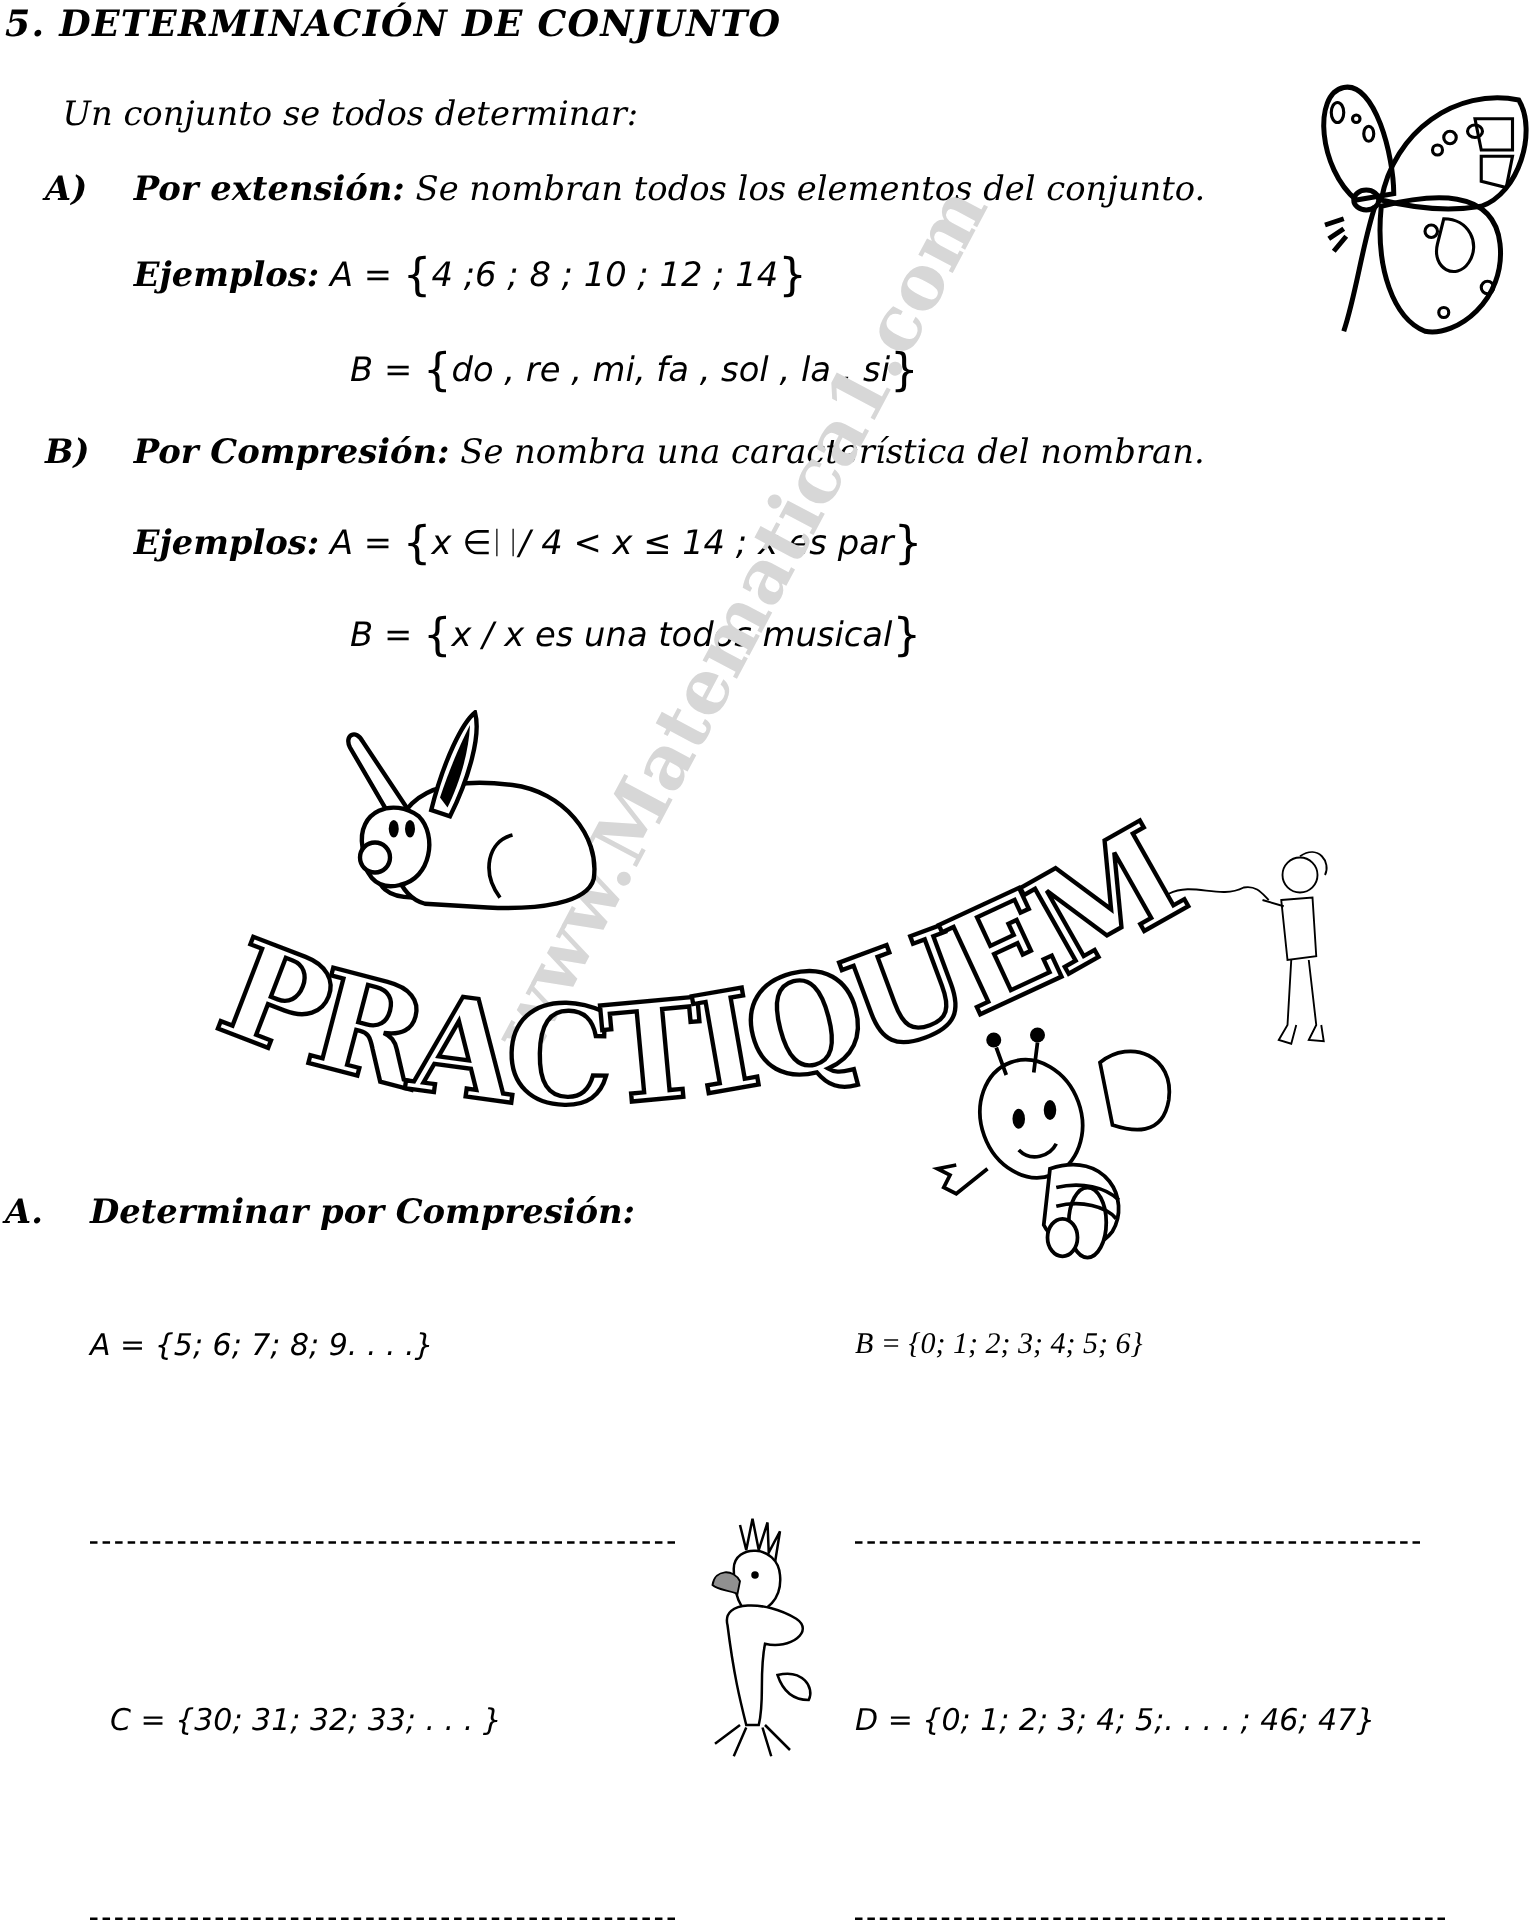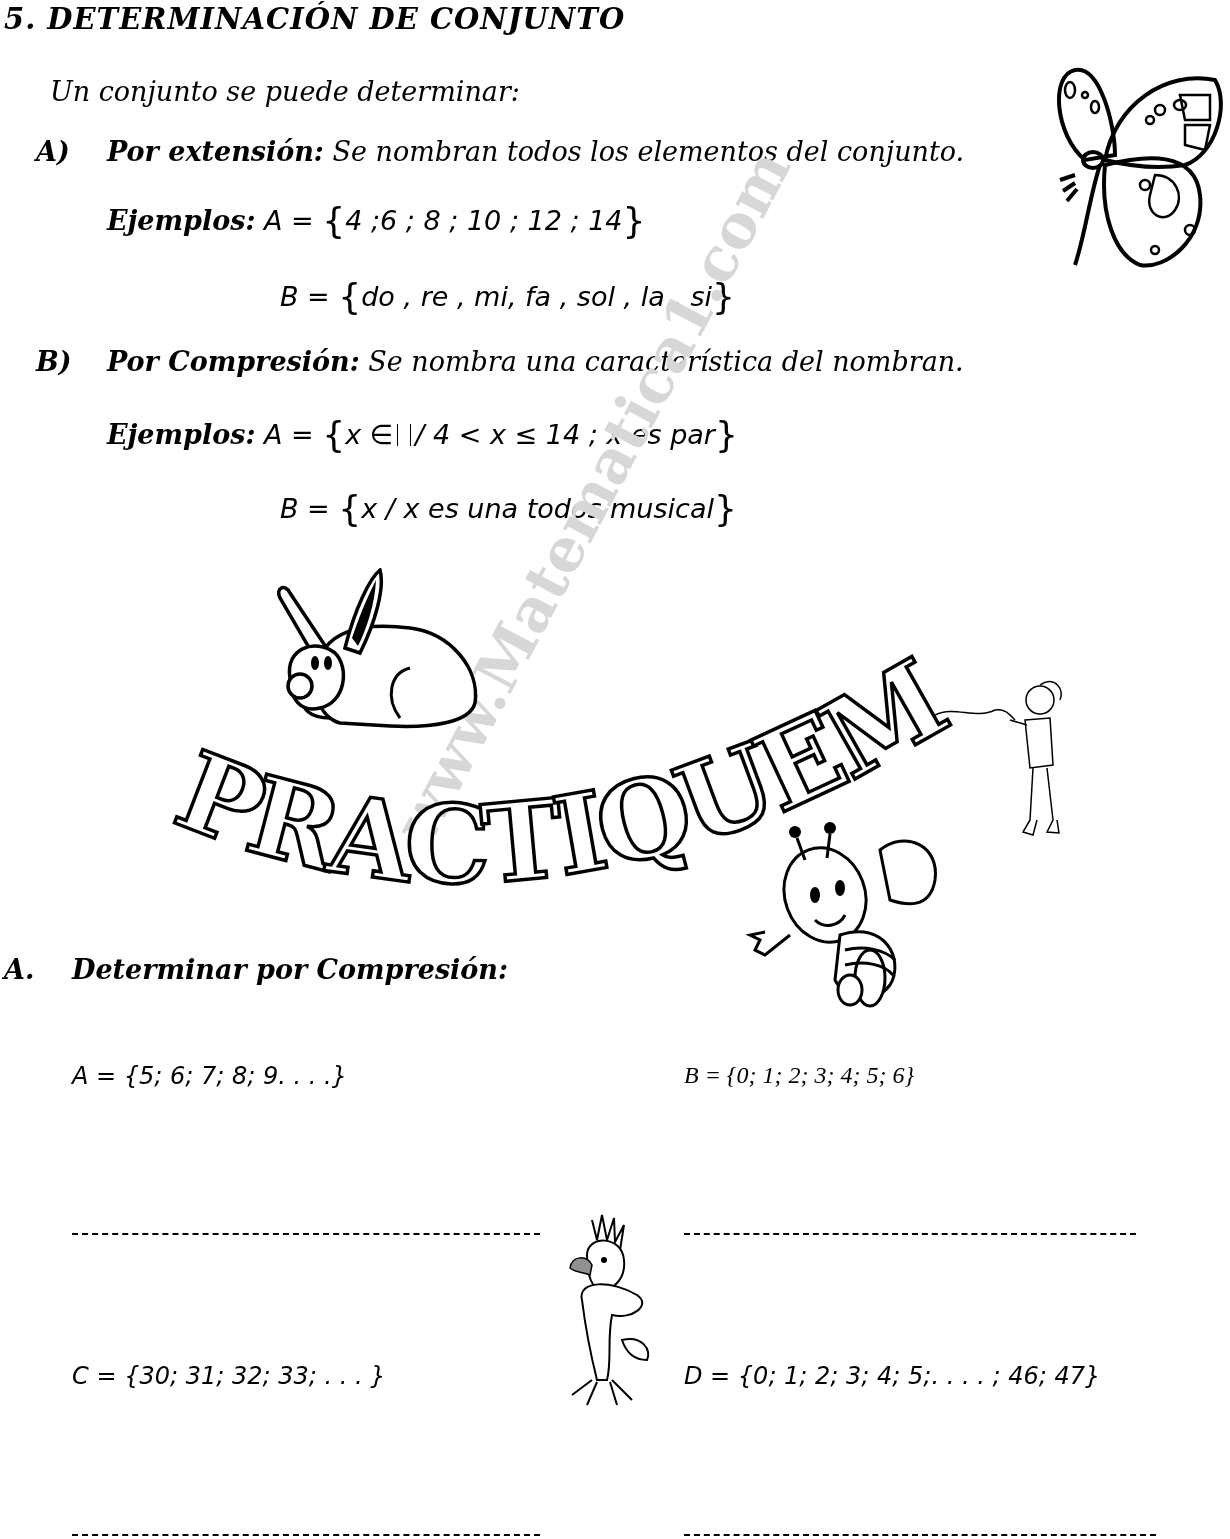--- a/index.html
+++ b/index.html
@@ -14,21 +14,21 @@
   .natsym { display:inline-block; width: 12px; height: 22px; border-left: 1px solid #000; border-right: 1px solid #000; vertical-align: -2px; margin: 0 4px; }
   .exset { font-family: "DejaVu Sans", sans-serif; font-style: italic; font-size: 24px; white-space: nowrap; font-weight: 300; }
   .line { position: absolute; height: 0; border-top: 2px dashed #000; }
   .watermark { left: 380px; top: 820px; font-family: "DejaVu Serif", serif; font-weight: bold; font-size: 60px; color: #d7d7d7; transform: rotate(-62deg); transform-origin: left top; white-space: nowrap; }
   .practiquemos text { font-family: "DejaVu Serif", serif; font-weight: bold; }
 </style>
 </head>
 <body>
 
 <div class="abs title">5. DETERMINACIÓN DE CONJUNTO</div>
-<div class="abs intro">Un conjunto se puede determinar:</div>
+<div class="abs intro">Un conjunto se todos determinar:</div>
 
 <div class="abs row" style="left:36px; top:136px;">
   <span class="b">A)</span>
 </div>
 <div class="abs row" style="left:107px; top:136px;">
   <span class="b">Por extensión:</span>
   <span>Se nombran todos los elementos del conjunto.</span>
 </div>
 <div class="abs row" style="left:107px; top:200px;">
   <span class="b">Ejemplos:</span>
@@ -148,21 +148,21 @@
   <span class="b" style="font-style:italic;">A.</span>
 </div>
 <div class="abs row b" style="left:72px; top:954px;">Determinar por Compresión:</div>
 
 <div class="abs exset" style="left:72px; top:1062px;">A = {5; 6; 7; 8; 9. . . .}</div>
 <div class="abs exset" style="left:684px; top:1062px;font-family:Liberation Serif, serif;">B = {0; 1; 2; 3; 4; 5; 6}</div>
 
 <div class="line" style="left:72px; top:1233px; width:468px;"></div>
 <div class="line" style="left:684px; top:1233px; width:452px;"></div>
 
-<div class="abs exset" style="left:72px; top:1362px;text-align:center;">C = {30; 31; 32; 33; . . . }</div>
+<div class="abs exset" style="left:88px; top:1362px;text-align:center;">C = {30; 31; 32; 33; . . . }</div>
 <div class="abs exset" style="left:684px; top:1362px;">D = {0; 1; 2; 3; 4; 5;. . . . ; 46; 47}</div>
 
 <div class="line" style="left:72px; top:1534px; width:468px;"></div>
 <div class="line" style="left:684px; top:1534px; width:472px;"></div>
 
 <svg class="abs" style="left:552px; top:1210px;" width="110" height="200" viewBox="0 0 110 200">
   <g fill="#fff" stroke="#000" stroke-width="2">
     <path d="M40 10 L45 30 L50 5 L55 30 L62 8 L63 32 L72 15 L68 40"></path>
     <path d="M35 45 C35 25 70 25 72 50 C74 70 60 80 50 80 C40 80 35 65 35 45 Z"></path>
     <path d="M30 90 C25 70 60 70 85 85 C100 95 80 110 60 105 C55 130 60 150 55 170 L45 170 C40 150 35 130 30 90 Z"></path>

